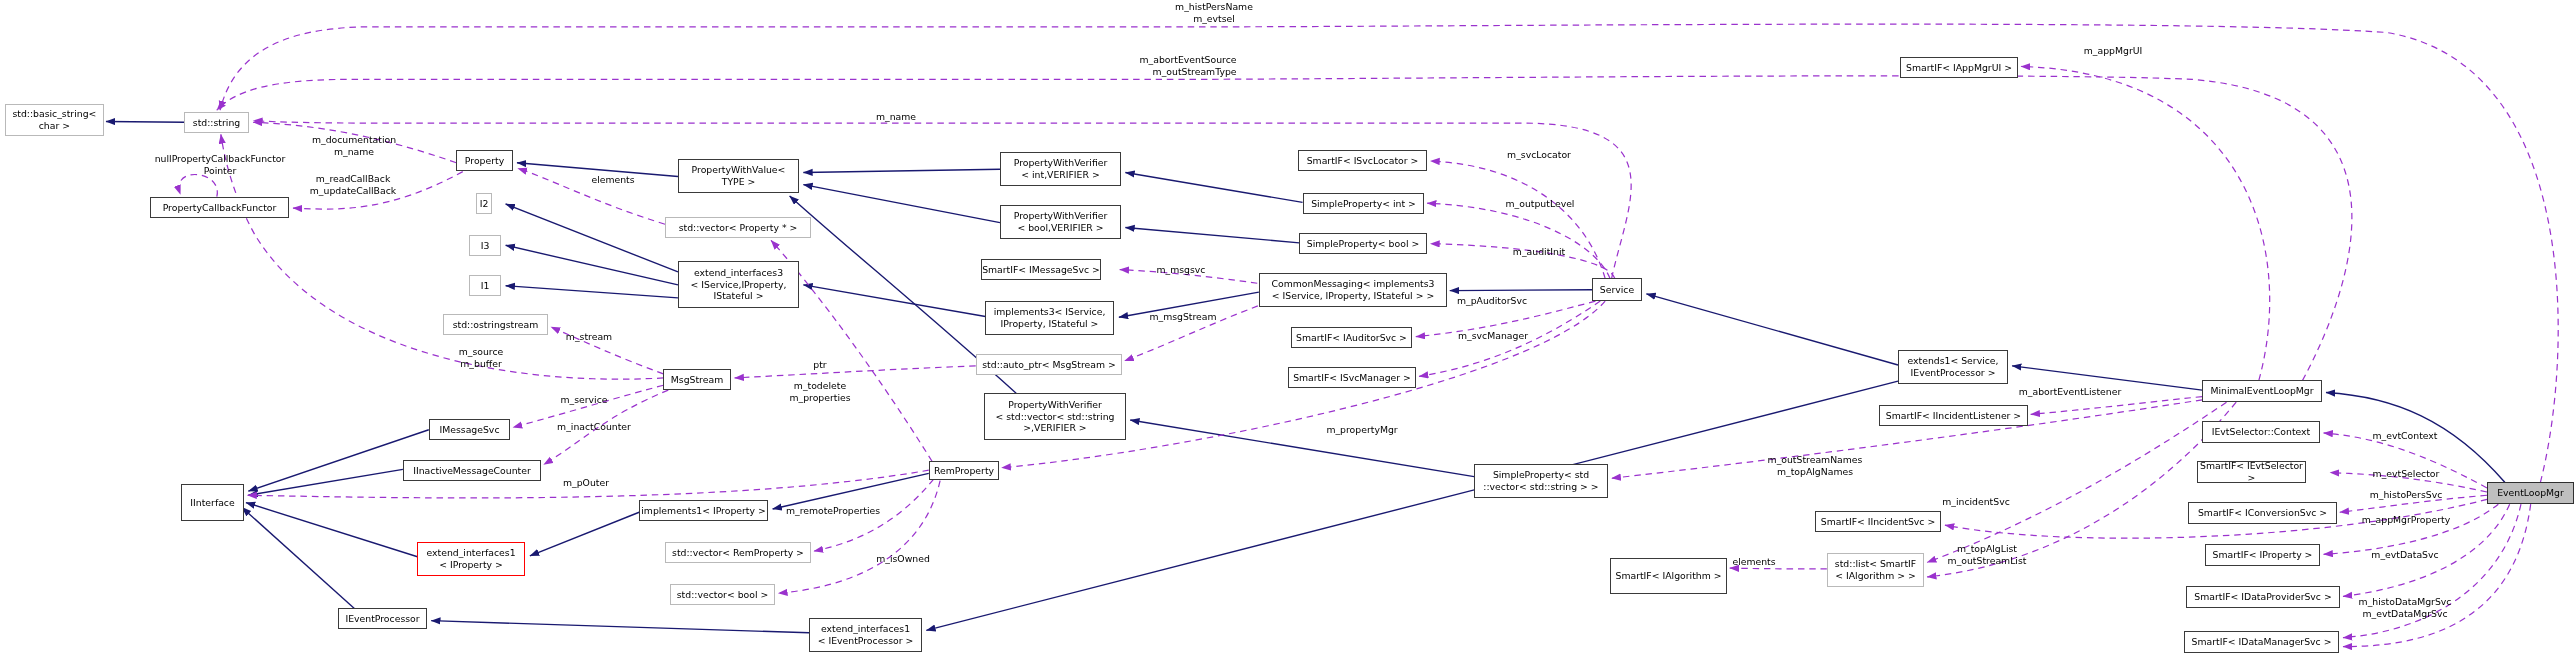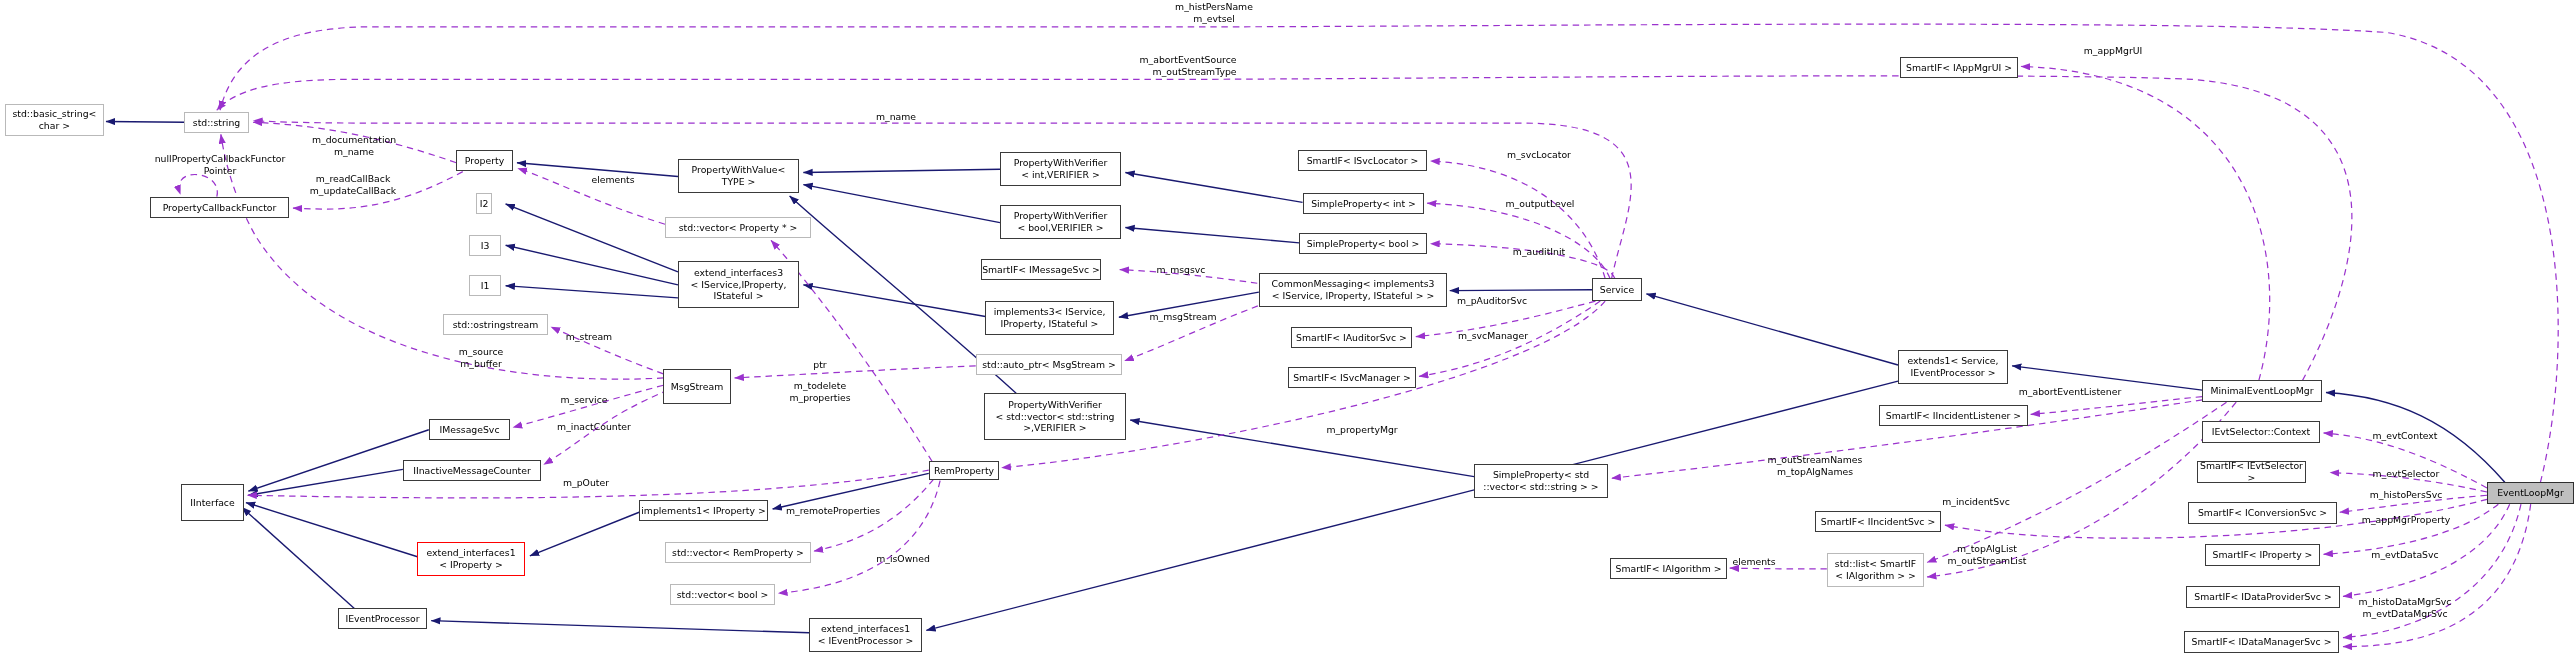--- a/index.html
+++ b/index.html
@@ -106,21 +106,21 @@
       <div class="node k-external" style="left: 469px; top: 193px; width: 16px; height: 21px; margin-left: 7px;">I2</div>
       <div class="node k-external" style="left: 469px; top: 235px; width: 32px; height: 21px;">I3</div>
       <div class="node k-external" style="left: 469px; top: 275px; width: 32px; height: 21px;">I1</div>
       <div class="node k-external" style="left: 443px; top: 314px; width: 105px; height: 21px;">std::ostringstream</div>
       <div class="node k-class" style="left: 678px; top: 159px; width: 121px; height: 34px;">PropertyWithValue&lt;
 TYPE &gt;</div>
       <div class="node k-external" style="left: 665px; top: 217px; width: 146px; height: 21px;">std::vector&lt; Property * &gt;</div>
       <div class="node k-class" style="left: 678px; top: 261px; width: 121px; height: 47px;">extend_interfaces3
 &lt; IService,IProperty,
 IStateful &gt;</div>
-      <div class="node k-class" style="left: 663px; top: 369px; width: 68px; height: 35px; text-align: right;">MsgStream</div>
+      <div class="node k-class" style="left: 663px; top: 369px; width: 68px; height: 21px; text-align: right;">MsgStream</div>
       <div class="node k-class" style="left: 429px; top: 419px; width: 81px; height: 21px;">IMessageSvc</div>
       <div class="node k-class" style="left: 403px; top: 460px; width: 138px; height: 21px;">IInactiveMessageCounter</div>
       <div class="node k-class" style="left: 181px; top: 484px; width: 63px; height: 37px;">IInterface</div>
       <div class="node k-truncated" style="left: 417px; top: 542px; width: 108px; height: 34px;">extend_interfaces1
 &lt; IProperty &gt;</div>
       <div class="node k-class" style="left: 338px; top: 608px; width: 89px; height: 21px;">IEventProcessor</div>
       <div class="node k-class" style="left: 639px; top: 500px; width: 129px; height: 21px;">implements1&lt; IProperty &gt;</div>
       <div class="node k-external" style="left: 665px; top: 542px; width: 146px; height: 21px;">std::vector&lt; RemProperty &gt;</div>
       <div class="node k-external" style="left: 670px; top: 584px; width: 105px; height: 21px;">std::vector&lt; bool &gt;</div>
       <div class="node k-class" style="left: 809px; top: 618px; width: 113px; height: 34px;">extend_interfaces1
@@ -144,21 +144,21 @@
 &lt; IService, IProperty, IStateful &gt; &gt;</div>
       <div class="node k-class" style="left: 1291px; top: 327px; width: 121px; height: 21px;">SmartIF&lt; IAuditorSvc &gt;</div>
       <div class="node k-class" style="left: 1288px; top: 367px; width: 128px; height: 21px;">SmartIF&lt; ISvcManager &gt;</div>
       <div class="node k-class" style="left: 1592px; top: 278px; width: 50px; height: 22.7px;">Service</div>
       <div class="node k-class" style="left: 1474px; top: 464px; width: 134px; height: 34px;">SimpleProperty&lt; std
 ::vector&lt; std::string &gt; &gt;</div>
       <div class="node k-class" style="left: 1898px; top: 350px; width: 110px; height: 34px;">extends1&lt; Service,
 IEventProcessor &gt;</div>
       <div class="node k-class" style="left: 1879px; top: 405px; width: 149px; height: 21px;">SmartIF&lt; IIncidentListener &gt;</div>
       <div class="node k-class" style="left: 1815px; top: 511px; width: 126px; height: 21px;">SmartIF&lt; IIncidentSvc &gt;</div>
-      <div class="node k-class" style="left: 1610px; top: 558px; width: 117px; height: 21px;">SmartIF&lt; IAlgorithm &gt;</div>
+      <div class="node k-class" style="left: 1610px; top: 558px; width: 117px; height: 36px;">SmartIF&lt; IAlgorithm &gt;</div>
       <div class="node k-external" style="left: 1827px; top: 553px; width: 97px; height: 34px;">std::list&lt; SmartIF
 &lt; IAlgorithm &gt; &gt;</div>
       <div class="node k-class" style="left: 1900px; top: 57px; width: 118px; height: 21px;">SmartIF&lt; IAppMgrUI &gt;</div>
       <div class="node k-class" style="left: 2202px; top: 380px; width: 120px; height: 22px;">MinimalEventLoopMgr</div>
       <div class="node k-class" style="left: 2202px; top: 421px; width: 118px; height: 22px;">IEvtSelector::Context</div>
       <div class="node k-class" style="left: 2197px; top: 461px; width: 109px; height: 22px;">SmartIF&lt; IEvtSelector &gt;</div>
       <div class="node k-class" style="left: 2188px; top: 502px; width: 149px; height: 22px;">SmartIF&lt; IConversionSvc &gt;</div>
       <div class="node k-class" style="left: 2205px; top: 544px; width: 115px; height: 22px;">SmartIF&lt; IProperty &gt;</div>
       <div class="node k-class" style="left: 2186px; top: 586px; width: 154px; height: 22px;">SmartIF&lt; IDataProviderSvc &gt;</div>
       <div class="node k-class" style="left: 2184px; top: 631px; width: 155px; height: 22px;">SmartIF&lt; IDataManagerSvc &gt;</div>

